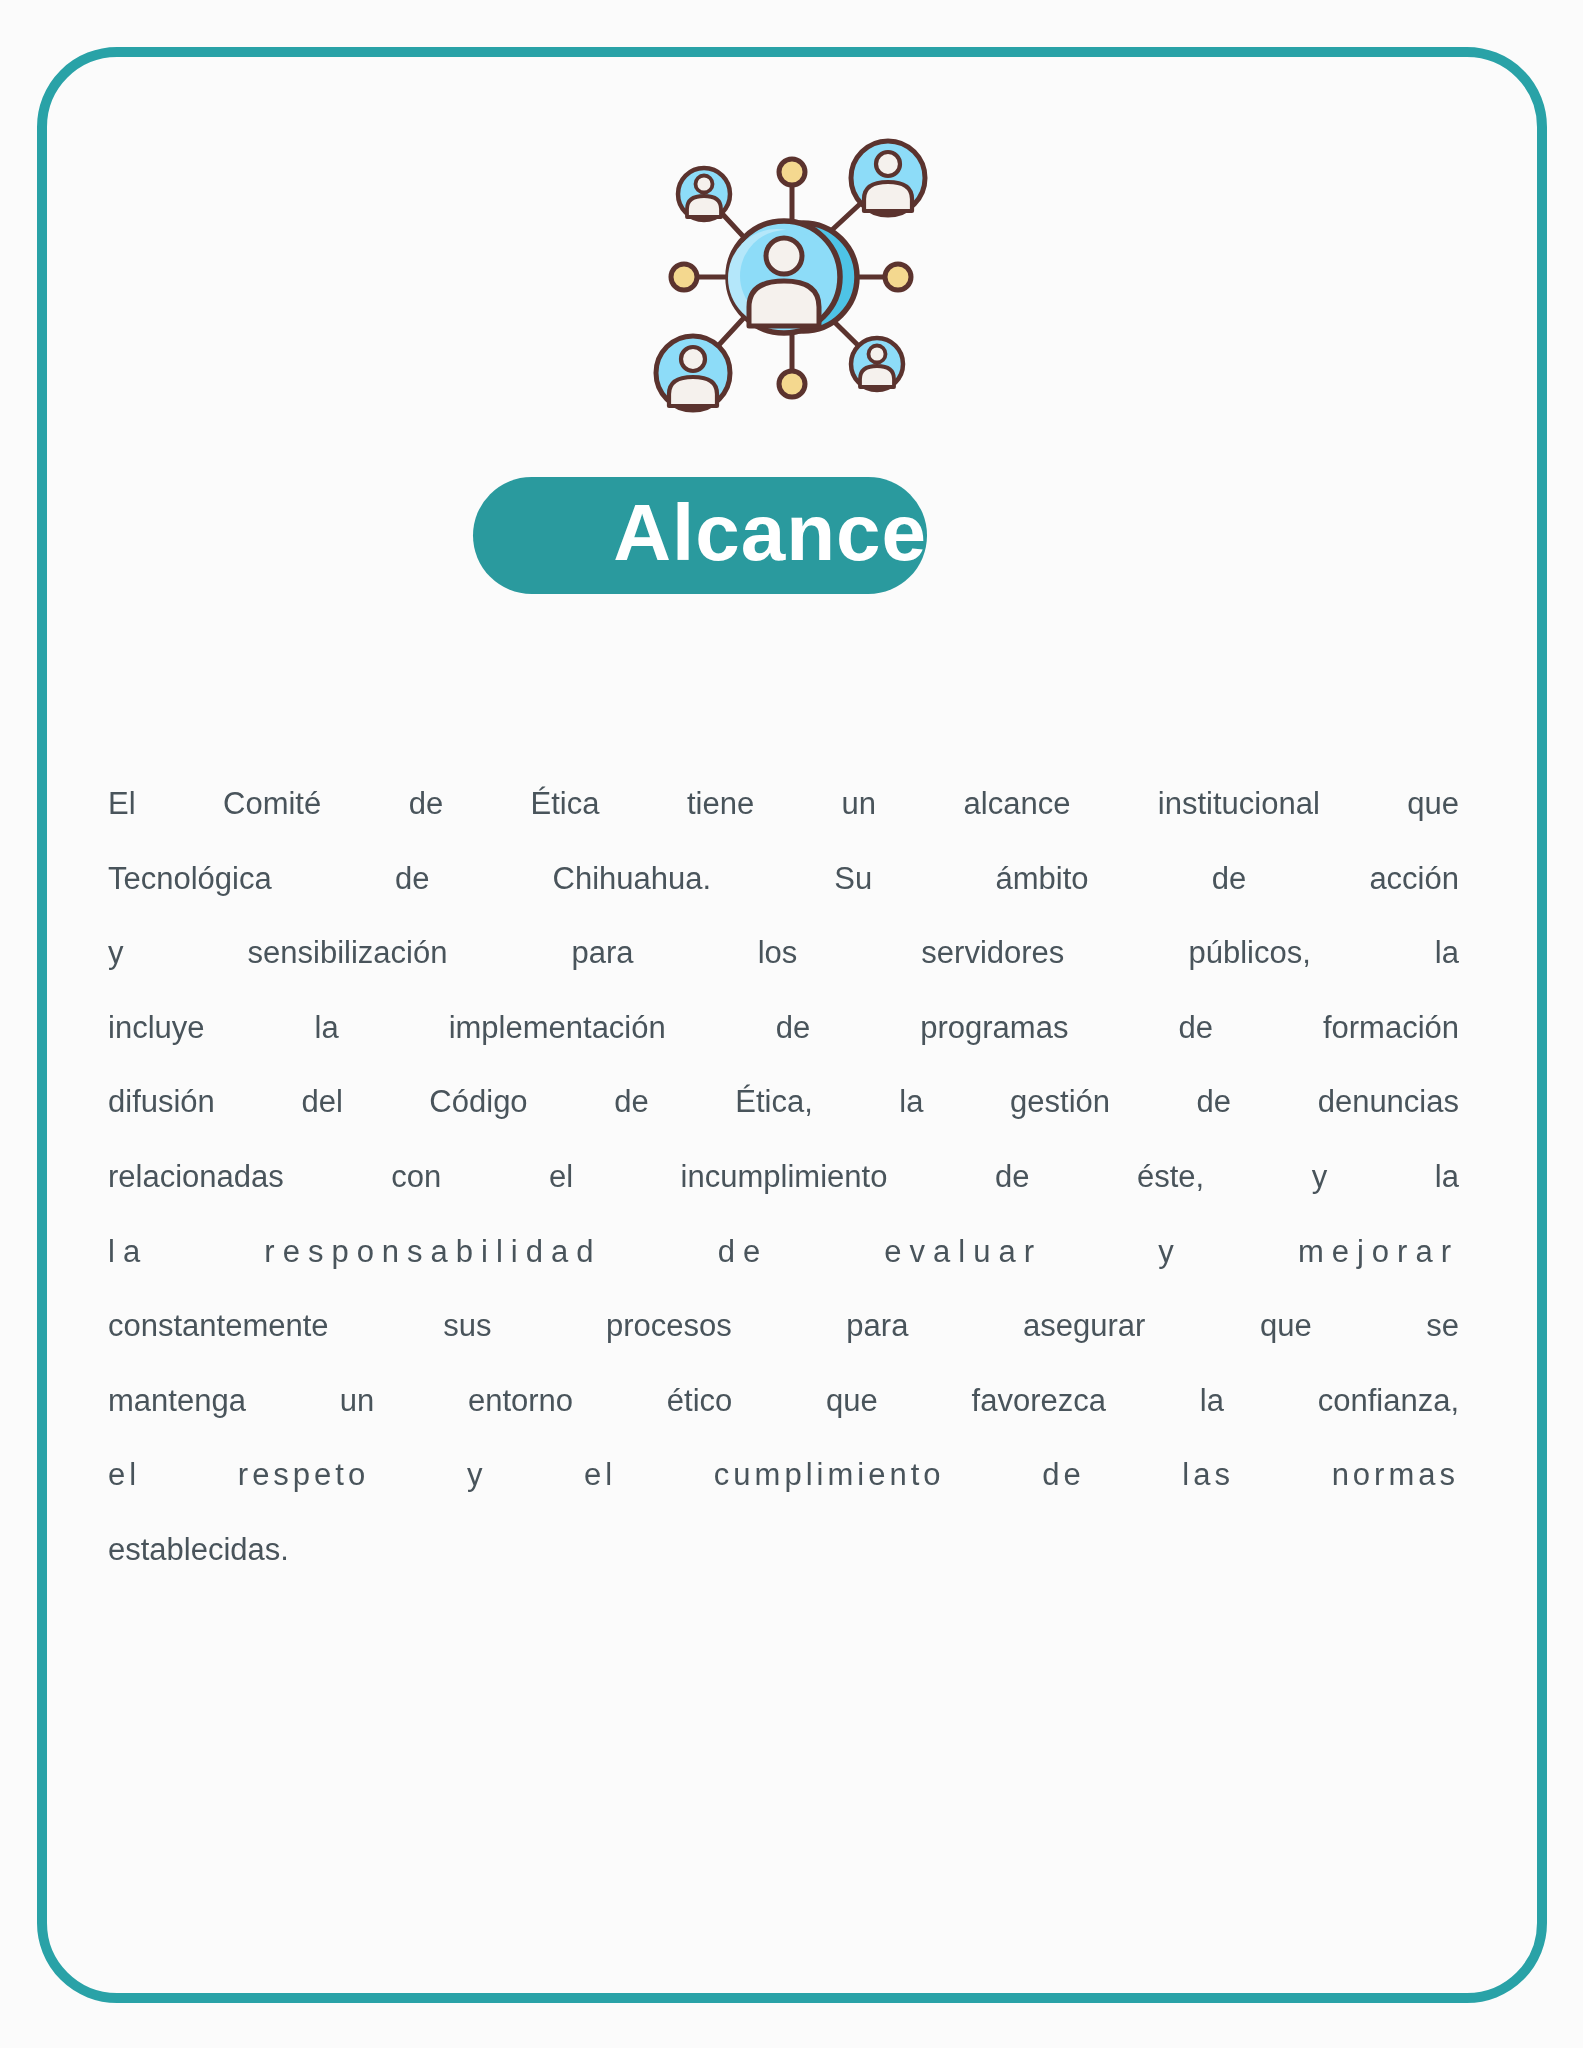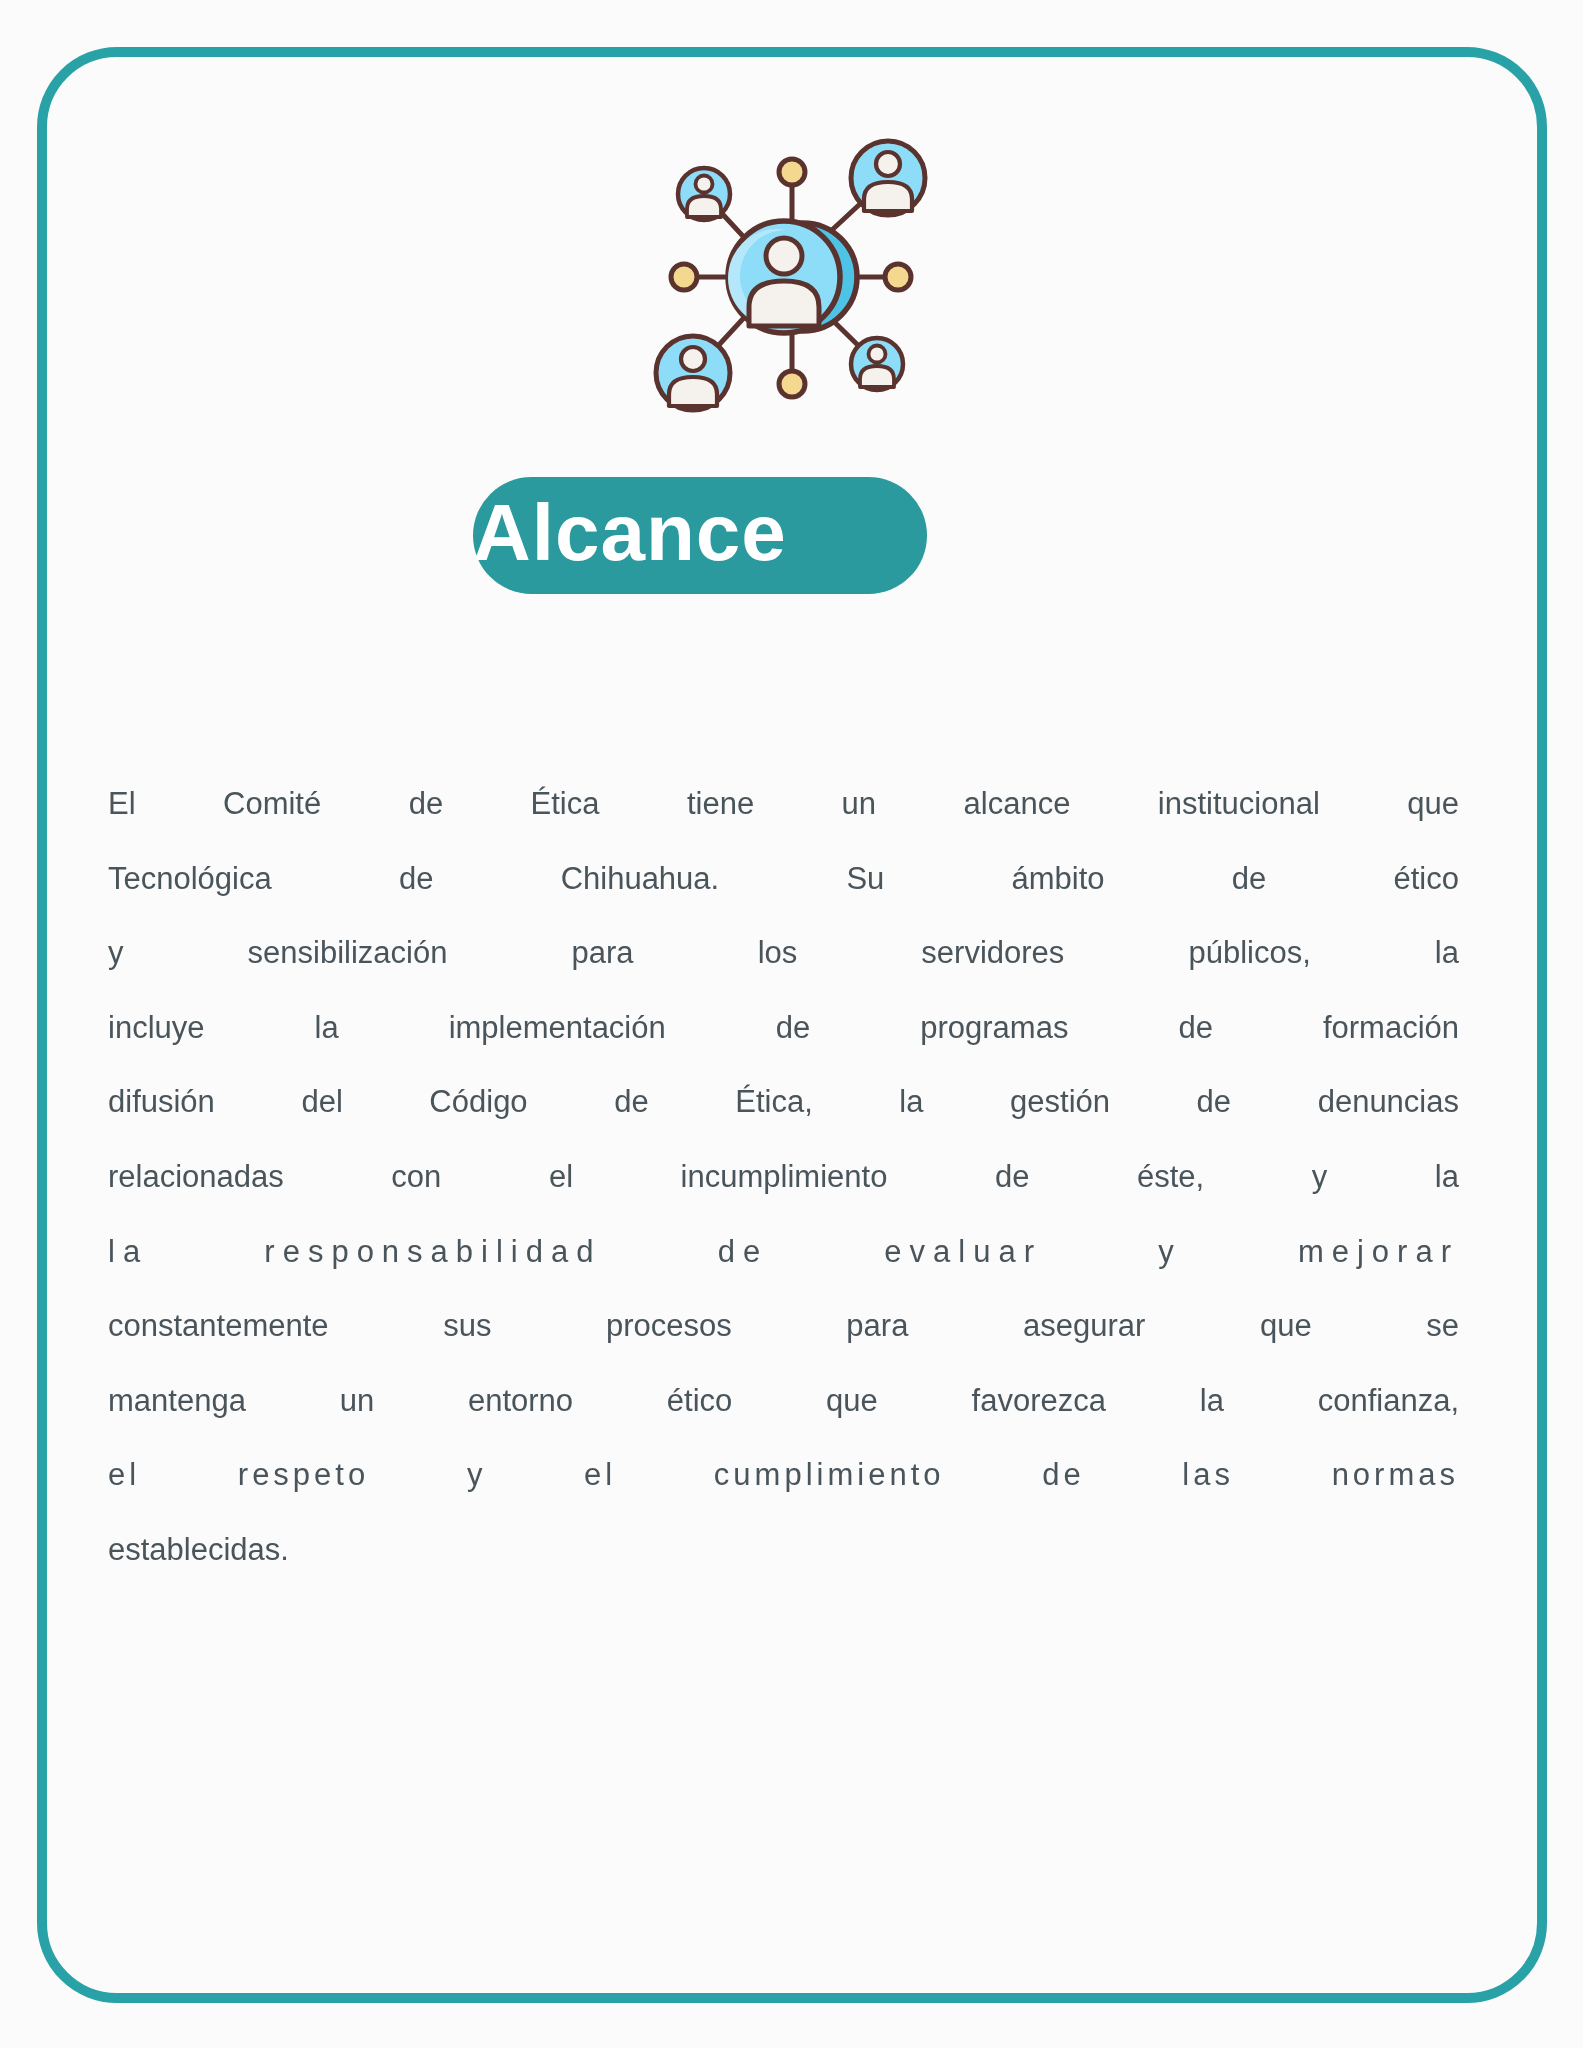--- a/index.html
+++ b/index.html
@@ -11,21 +11,21 @@
   .frame{
     position:absolute;left:37px;top:47px;width:1510px;height:1956px;
     box-sizing:border-box;border:10px solid var(--c-frame,#29a2a7);
     border-radius:80px;background:transparent;
   }
   .icon-wrap{position:absolute;left:645px;top:135px;width:280px;height:290px;}
   .icon-wrap svg{display:block;width:100%;height:100%;overflow:visible;}
   .pill{
     position:absolute;left:473px;top:477px;width:454px;height:117px;
     border-radius:60px;background:var(--c-pill,#2a9a9e);
-    display:flex;align-items:center;justify-content:flex-start;
+    display:flex;align-items:center;justify-content:flex-end;
   }
   .pill span{
     color:var(--c-title-text,#ffffff);font-size:80px;font-weight:800;
     letter-spacing:1px;line-height:1;padding-bottom:6px;
   }
   .body-text{
     position:absolute;left:108px;top:767px;width:1351px;
     color:var(--c-body-text,#49545b);font-size:31px;font-weight:400;
   }
   .ln{
@@ -85,21 +85,21 @@
     </g>
   </svg>
 </div>
 
 <div class="pill">
   <span>Alcance</span>
 </div>
 
 <div class="body-text">
   <div class="ln">El Comité de Ética tiene un alcance institucional que</div>
-  <div class="ln">Tecnológica de Chihuahua. Su ámbito de ético</div>
+  <div class="ln">Tecnológica de Chihuahua. Su ámbito de acción</div>
   <div class="ln">y sensibilización para los servidores públicos, la</div>
   <div class="ln">incluye la implementación de programas de formación</div>
   <div class="ln">difusión del Código de Ética, la gestión de denuncias</div>
   <div class="ln">relacionadas con el incumplimiento de éste, y la</div>
   <div class="ln track-wide">la responsabilidad de evaluar y mejorar</div>
   <div class="ln">constantemente sus procesos para asegurar que se</div>
   <div class="ln">mantenga un entorno ético que favorezca la confianza,</div>
   <div class="ln track-med">el respeto y el cumplimiento de las normas</div>
   <div class="ln last-line">establecidas.</div>
 </div>

